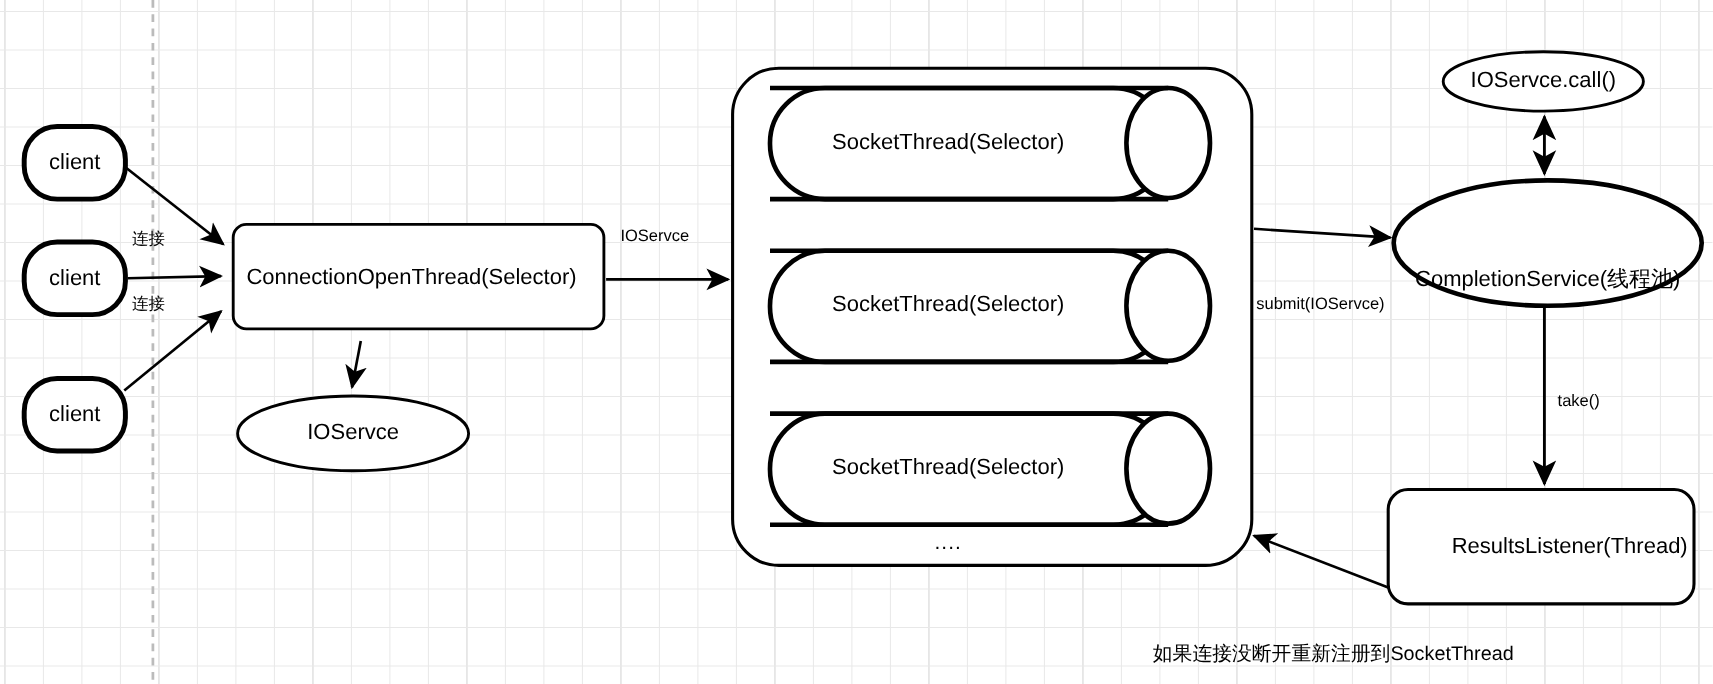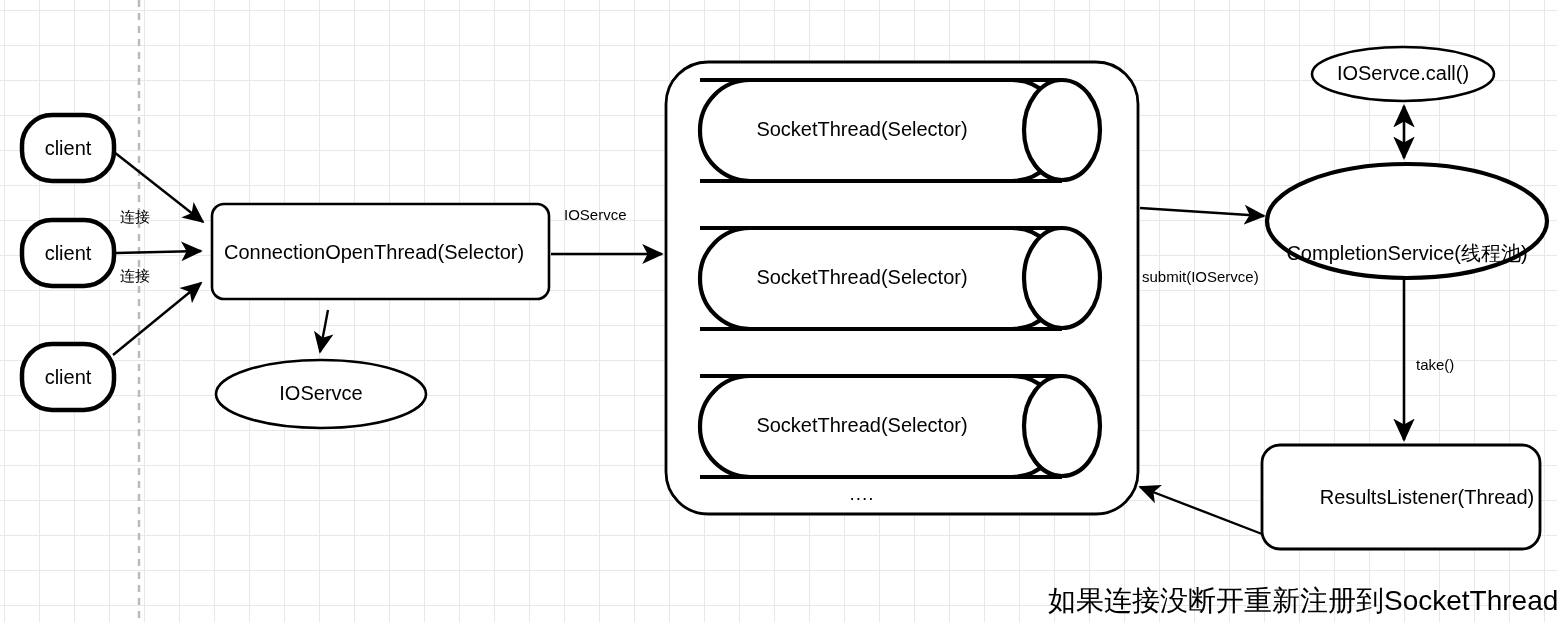--- a/index.html
+++ b/index.html
@@ -40,21 +40,21 @@
     pointer-events: none;
   }
   .node-label {
     font-size: 20px;
     text-align: center;
   }
   .edge-label {
     font-size: 15px;
   }
   .note-label {
-    font-size: 28px;
+    font-size: 18px;
   }
   .dots-label {
     font-size: 19px;
     letter-spacing: 1px;
   }
 </style>
 </head>
 <body>
 
 <div id="canvas">

